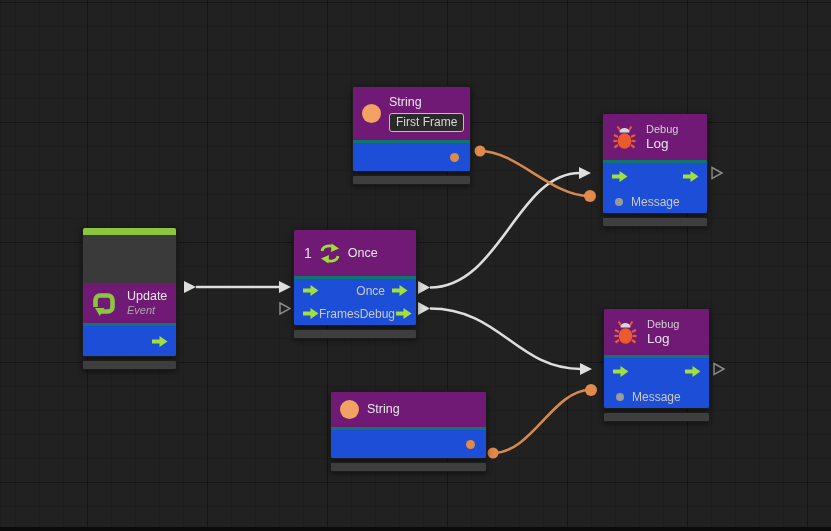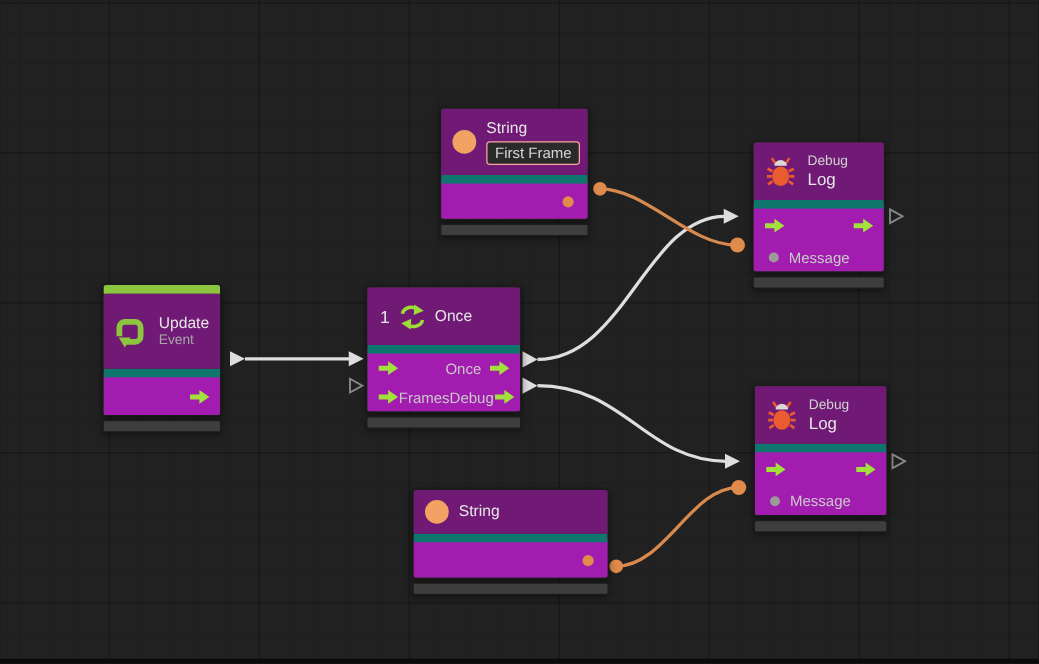--- a/index.html
+++ b/index.html
@@ -15,28 +15,28 @@
     background-position: 87px 2px, 87px 2px, 15px 2px, 15px 2px;
     font-family:"Liberation Sans", sans-serif;
   }
   .wires { position:absolute; left:0; top:0; z-index:1; }
   .node { position:absolute; z-index:2; }
   .nmain {
     background:#3a3a3a; border:1px solid #1c1c1c; border-radius:2px;
     box-shadow:0 2px 6px rgba(0,0,0,.5);
   }
   .nheader { background:#701a75; display:flex; align-items:center; border-radius:2px 2px 0 0; }
-  .nbody { background:#a21caf; border-top:7px solid #0f766e; border-radius:0 0 2px 2px; }
+  .nbody { background:#1d4ed8; border-top:3px solid #0f766e; border-radius:0 0 2px 2px; }
   .nfooter {
     height:10px; background:#3e3e3e; border:1px solid #1c1c1c; border-radius:2px;
     margin-top:3px; box-shadow:0 2px 5px rgba(0,0,0,.45);
   }
   .accent { height:7px; background:#8cc63f; border-radius:2px 2px 0 0; }
   .title { font-size:12.5px; color:#e6e6e6; line-height:15px; white-space:nowrap; }
-  .subtitle { font-size:11px; color:#a8a8a8; line-height:13px; }
+  .subtitle { font-size:11px; color:#a8a8a8; line-height:13px;font-style:italic; }
   .cat { font-size:11px; color:#d0d0d0; line-height:13px;text-align:right; }
   .plabel { font-size:12px; color:#c9c9c9; white-space:nowrap; }
   .prow { display:flex; align-items:center; height:23px; padding:0 8px; }
   .gap6 { width:6px; } .grow { flex:1; }
   .farrow { display:inline-flex; align-items:center; }
   .strinput {
     display:inline-block; font-size:12px; color:#d6d6d6; background:#2a2a2a;
     border:1px solid #fca5a5; border-radius:3px; padding:1px 6px 2px; margin-top:3px;
     white-space:nowrap;
   }
@@ -74,21 +74,21 @@
     <circle cx="493" cy="453" r="5.5" fill="#e08a4c"></circle>
     <circle cx="591" cy="390" r="6" fill="#e08a4c"></circle>
 
     <polygon points="712,167.5 722,173 712,178.5" fill="none" stroke="#8a8a8a" stroke-width="1.5"></polygon>
     <polygon points="714,363.5 724,369 714,374.5" fill="none" stroke="#8a8a8a" stroke-width="1.5"></polygon>
   </svg>
 
   <div class="node" style="left:82px; top:227px; width:95px;">
     <div class="nmain">
       <div class="accent"></div>
-      <div class="nheader" style="padding:16px 8px; gap:9px;">
+      <div class="nheader" style="padding:6px 8px; gap:9px;margin-top:48px;">
         <svg width="27" height="27" viewBox="0 0 27 27">
           <path d="M9,21.5 h8 a4.5,4.5 0 0 0 4.5,-4.5 v-7 a4.5,4.5 0 0 0 -4.5,-4.5 h-8 a4.5,4.5 0 0 0 -4.5,4.5 v7" stroke="#8cc63f" stroke-width="4.6" fill="none"></path>
           <polygon points="4,18 13.5,18 8.8,26" fill="#8cc63f"></polygon>
         </svg>
         <div>
           <div class="title">Update</div>
           <div class="subtitle">Event</div>
         </div>
       </div>
       <div class="nbody">

